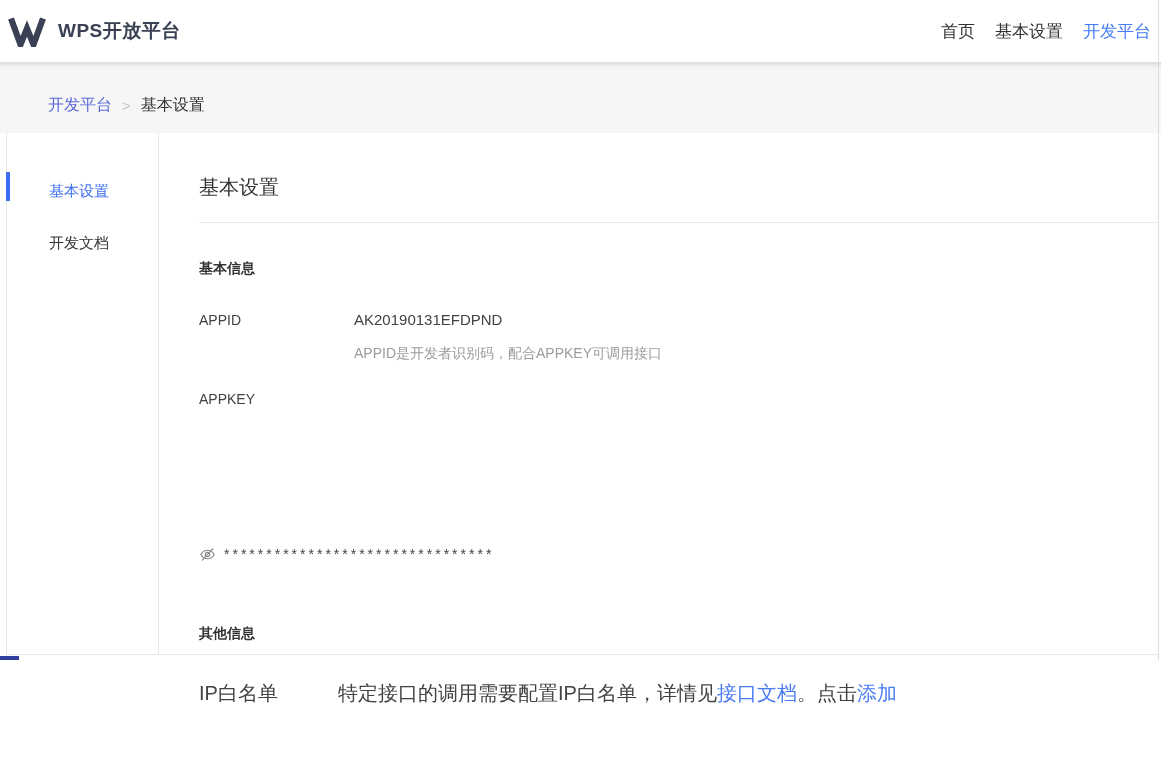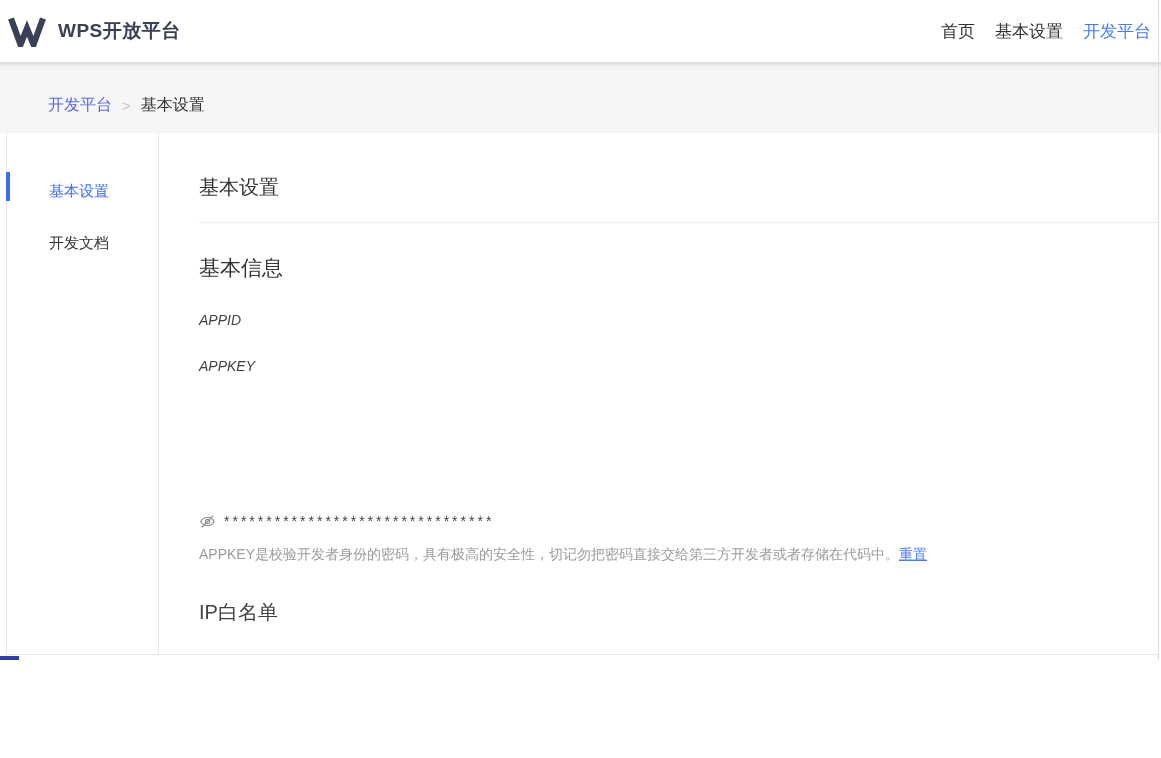--- a/index.html
+++ b/index.html
@@ -35,25 +35,25 @@
   .sidebar{position:absolute;left:0;top:0;bottom:0;width:152px;border-right:1px solid var(--border);
     padding-top:48px;}
   .side-item{padding-left:42px;font-size:15px;line-height:20px;color:var(--text-dark);
     margin-bottom:32px;cursor:pointer;}
   .side-item.active{color:var(--accent);}
   .active-marker{position:absolute;left:-1px;top:39px;width:4px;height:29px;background:var(--accent);}
 
   .main{margin-left:153px;padding:40px 0 0 39px;}
   .page-title{font-size:20px;font-weight:400;line-height:28px;color:var(--text-dark);margin-bottom:21px;}
   .title-divider{border:none;border-top:1px solid #ececec;height:0;}
-  .section-heading{font-size:21px;font-weight:400;line-height:24px;color:var(--text-dark);margin-top:33px;}
+  .section-heading{font-size:14px;font-weight:700;line-height:24px;color:var(--text-dark);margin-top:33px;}
   .section-heading.gap-lg{margin-top:57px;}
 
   .info-row{display:flex;margin-top:30px;font-size:14px;}
-  .info-row .lbl{width:155px;flex:0 0 155px;line-height:20px;color:var(--text-body);font-style:italic;}
+  .info-row .lbl{width:155px;flex:0 0 155px;line-height:20px;color:var(--text-body);}
   .val-line{font-size:15px;line-height:20px;color:var(--text-body);display:flex;align-items:center;}
   .help{margin-top:13px;font-size:14px;line-height:20px;color:var(--text-muted);}
   .masked{font-size:14px;letter-spacing:3px;color:var(--text-body);}
   .eye-btn{display:inline-flex;align-items:center;margin-right:8px;cursor:pointer;background:none;border:none;padding:0;}
 
   .other-row{display:flex;margin-top:46px;font-size:20px;line-height:20px;}
   .other-row.first{margin-top:38px;}
   .other-row .lbl2{width:139px;flex:0 0 139px;color:var(--text-body);}
   .other-row .desc{color:var(--text-body);}
 
@@ -99,42 +99,47 @@
     </div>
 
     <div class="main">
       <h1 class="page-title">基本设置</h1>
       <hr class="title-divider">
 
       <h2 class="section-heading">基本信息</h2>
 
       <div class="info-row">
         <div class="lbl">APPID</div>
+        <div>
+          <div class="val-line">AK20190131EFDPND</div>
+          <div class="help">APPID是开发者识别码，配合APPKEY可调用接口</div>
+        </div>
       </div>
 
       <div class="info-row" style="margin-top:26px;flex-direction:column;">
         <div class="lbl">APPKEY</div>
         <div>
           <div class="val-line">
             <button class="eye-btn" title="">
               <svg width="17" height="17" viewBox="0 0 24 24" fill="none" stroke="#8c8c8c" stroke-width="1.7" stroke-linecap="round">
                 <path d="M2.5 12s3.5-6 9.5-6 9.5 6 9.5 6-3.5 6-9.5 6-9.5-6-9.5-6z"></path>
                 <circle cx="12" cy="12" r="3.1"></circle>
                 <line x1="4.5" y1="20" x2="19.5" y2="4"></line>
               </svg>
             </button>
             <span class="masked">********************************</span>
           </div>
-          <div class="help"><span>APPKEY是校验开发者身份的密码，具有极高的安全性，切记勿把密码直接交给第三方开发者或者存储在代码中。</span><a class="inline-link underlined">重置</a></div>
         </div>
       </div>
 
+      <h2 class="section-heading gap-lg">其他信息</h2>
 
       <div class="other-row first">
         <div class="lbl2">IP白名单</div>
+        <div class="desc"><span>特定接口的调用需要配置IP白名单，详情见</span><a class="inline-link">接口文档</a><span>。点击</span><a class="inline-link">添加</a></div>
       </div>
 
 
 
     </div>
   </div>
 
   <div class="right-edge"></div>
   <div class="footer-strip"></div>
 </div>

